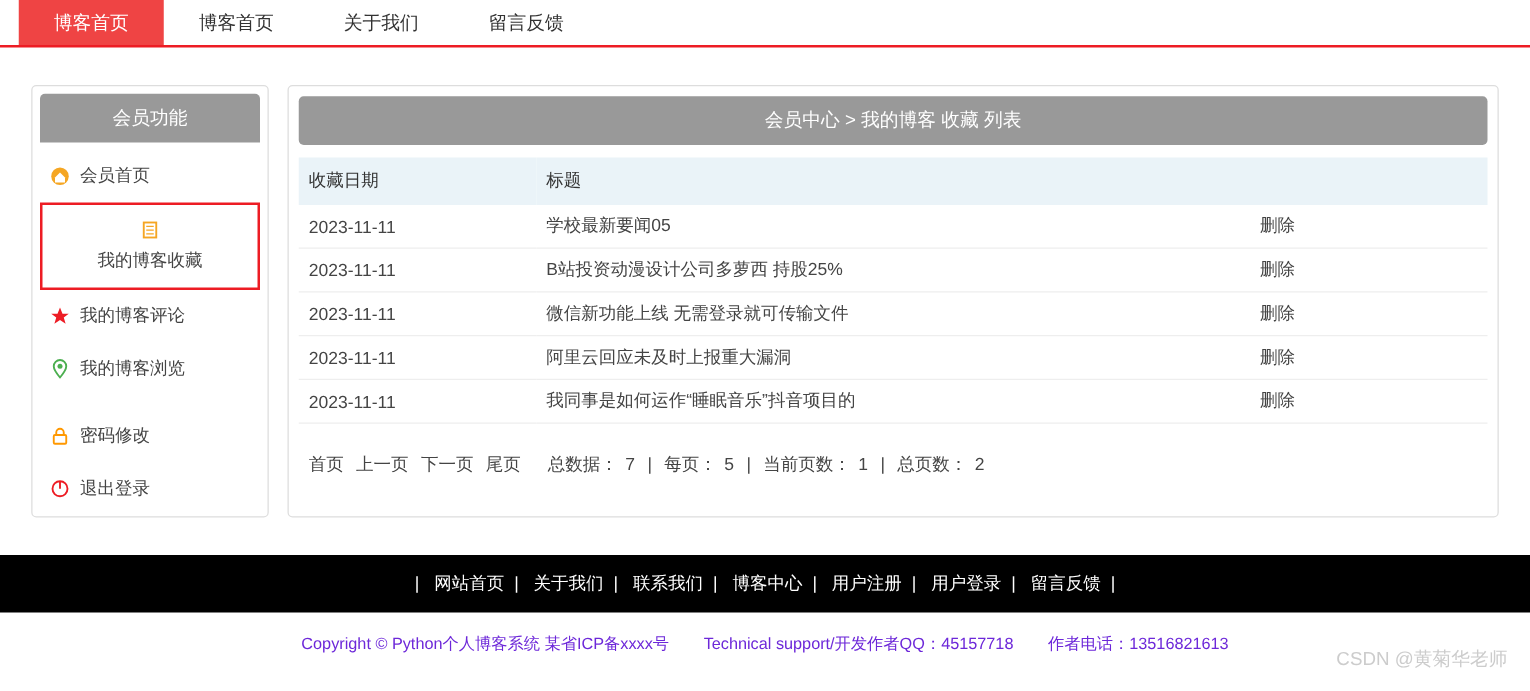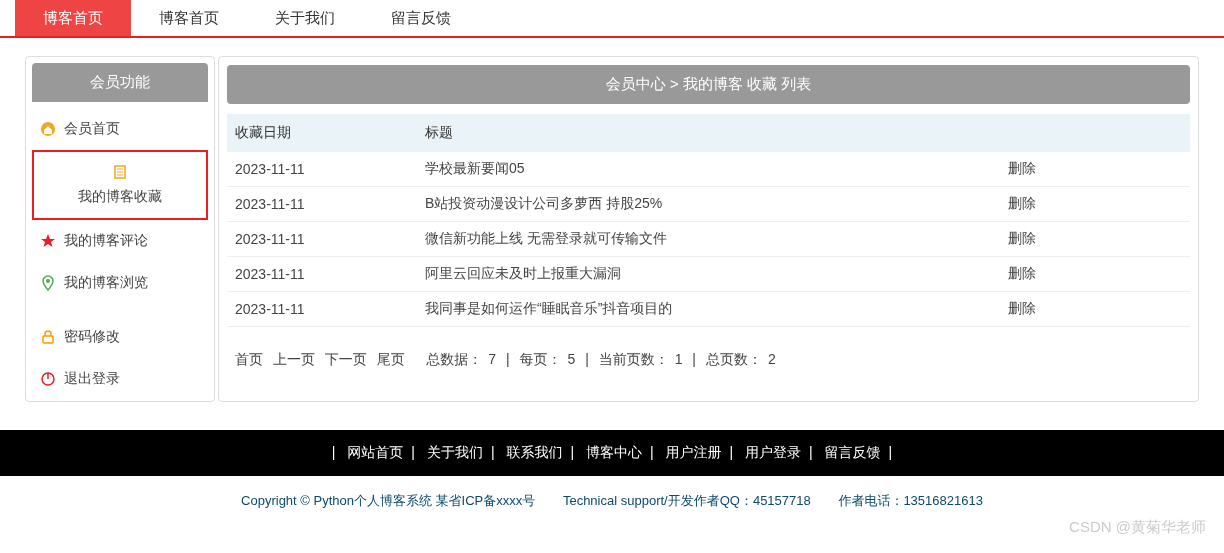--- a/index.html
+++ b/index.html
@@ -5,21 +5,21 @@
     * { margin: 0; padding: 0; box-sizing: border-box; }
     body { font-family: "Microsoft YaHei", Arial, sans-serif; font-size: 14px; background: #fff; color: #333; }
     
     .header-nav { display: flex; justify-content: space-between; align-items: center; border-bottom: 2px solid #ed1c24; height: 38px; padding: 0 15px; }
     .nav-tabs { display: flex; height: 100%; }
     .nav-tab { padding: 0 28px; display: flex; align-items: center; cursor: pointer; color: #333; font-size: 15px; }
     .nav-tab.active { background: #ef4444; color: #fff; }
     .header-right { font-size: 13px; color: #333; display: flex; align-items: center; gap: 4px; }
     .sep { margin: 0 10px; color: #999; }
     
-    .container { display: flex; gap: 3px; padding: 18px; max-width: 1210px; margin: 0 auto; }
+    .container { display: flex; gap: 15px; padding: 18px; max-width: 1210px; margin: 12px auto; }
     
     .sidebar { width: 190px; border: 1px solid #ddd; border-radius: 4px; overflow: hidden; }
     .sidebar-title { background: #999; color: #fff; text-align: center; padding: 10px 0; font-size: 15px; border-radius: 4px 4px 0 0; margin: 6px; }
     .sidebar-item { display: flex; align-items: center; padding: 12px 14px; gap: 8px; cursor: pointer; color: #444; font-size: 14px; }
     .sidebar-item.active { border: 2px solid #ed1c24; margin: 0 6px; flex-direction: column; }
     .icon { width: 16px; height: 16px; display: inline-flex; align-items: center; justify-content: center; }
     
     .content { flex: 1; border: 1px solid #ddd; border-radius: 4px; padding: 8px; }
     .breadcrumb { background: #999; color: #fff; text-align: center; padding: 10px 0; border-radius: 4px; font-size: 15px; }
     .table { width: 100%; border-collapse: collapse; margin-top: 10px; }
@@ -29,21 +29,21 @@
     .col-date { width: 190px; }
     .col-action { width: 190px; }
     
     .pagination { padding: 24px 8px; font-size: 14px; color: #444; }
     .pagination span { margin-right: 6px; }
     .plink { cursor: pointer; }
     
     .footer-nav { background: #000; color: #fff; text-align: center; padding: 14px 0; font-size: 14px; margin-top: 10px; }
     .footer-nav span { margin: 0 4px; }
     .fsep { color: #fff; margin: 0 8px; }
-    .footer-info { text-align: center; padding: 16px 0; font-size: 13px; color: #0c4a6e; }
+    .footer-info { text-align: center; padding: 16px 0; font-size: 13px; color: #6d28d9; }
     .footer-info span { margin: 0 12px; }
     
     .watermark { position: fixed; right: 18px; bottom: 16px; color: #ccc; font-size: 15px; text-align: center; }
   </style>
 </head>
 <body>
 
 <div class="header-nav">
   <div class="nav-tabs">
     <div class="nav-tab active">博客首页</div>

